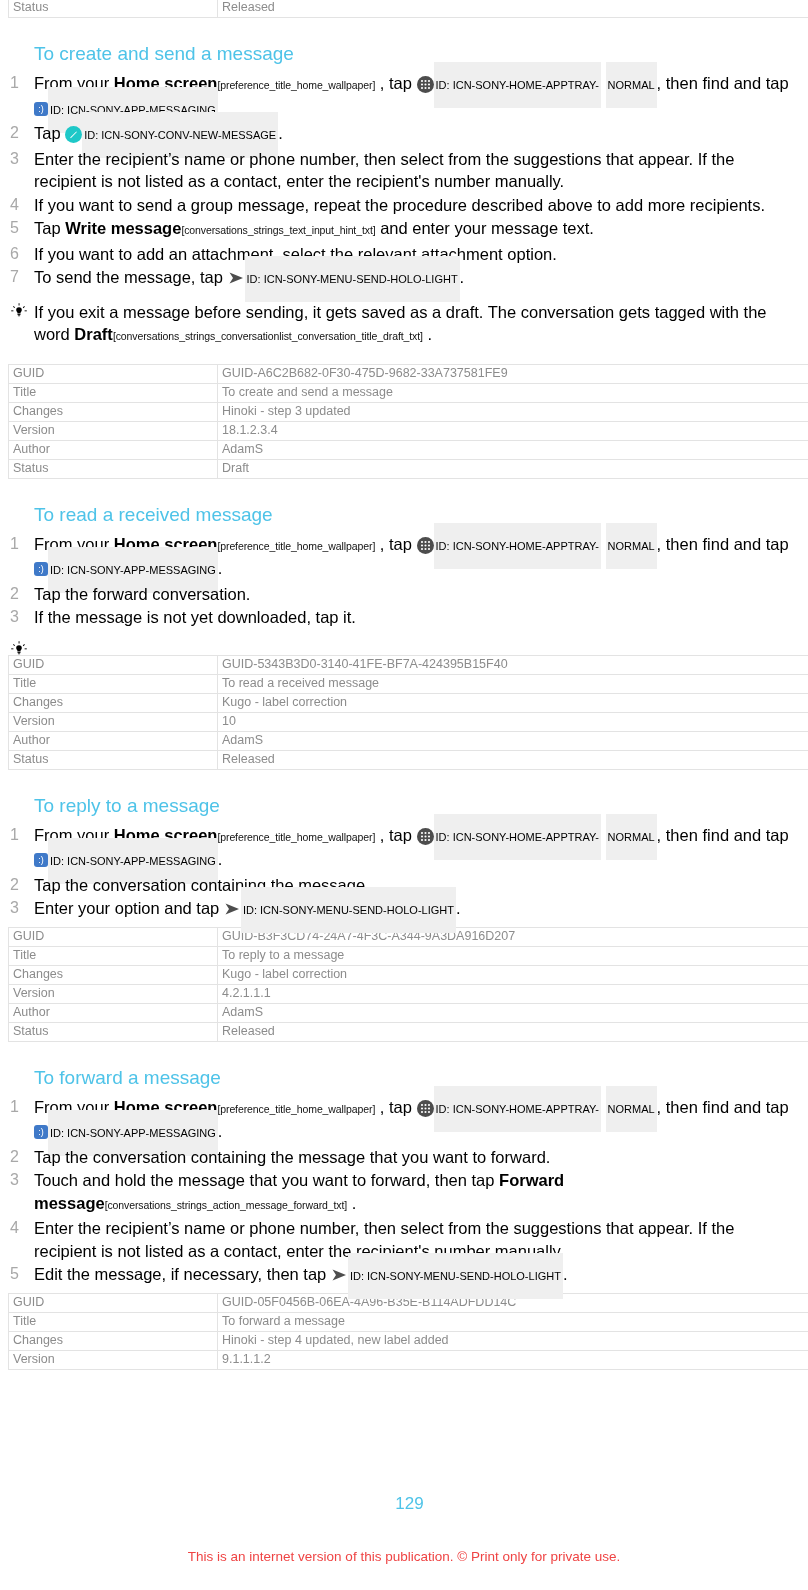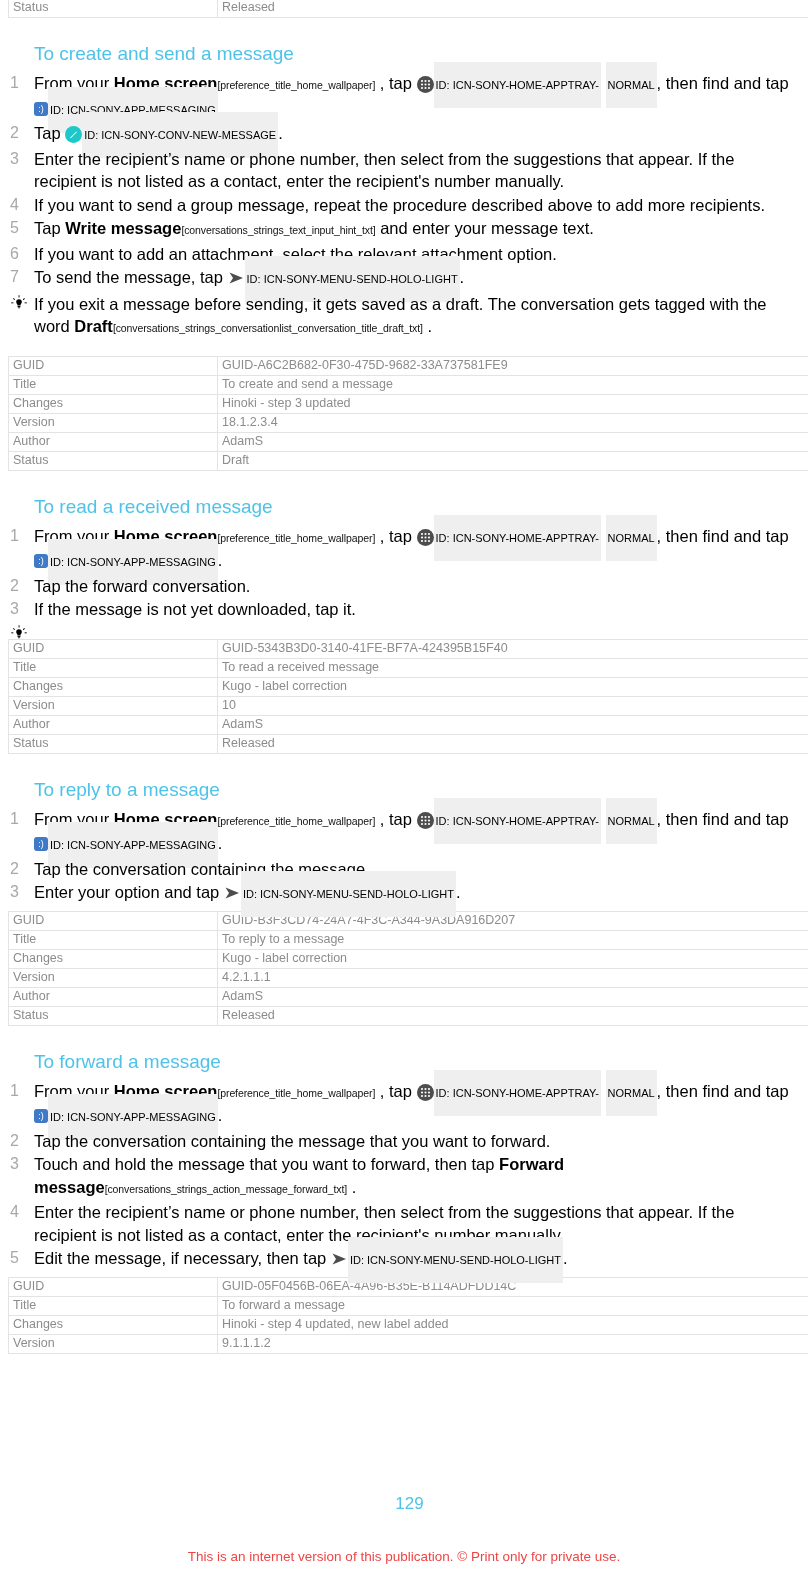--- a/index.html
+++ b/index.html
@@ -137,21 +137,21 @@
   .icn-send {
     width: 17px; height: 14px;
     vertical-align: -2px;
   }
   .icn-send svg { position:absolute; left:0; top:0; }
 
   
   .tip {
     position: relative;
     padding: 0 8px 0 34px;
-    margin: 2px 0 0 0;
+    margin: 10px 0 0 0;
     font-size: 16.5px;
     line-height: 22.5px;
   }
   .tip .bulb {
     position: absolute;
     left: 10px;
     top: 1px;
     width: 18px;
     height: 18px;
   }

